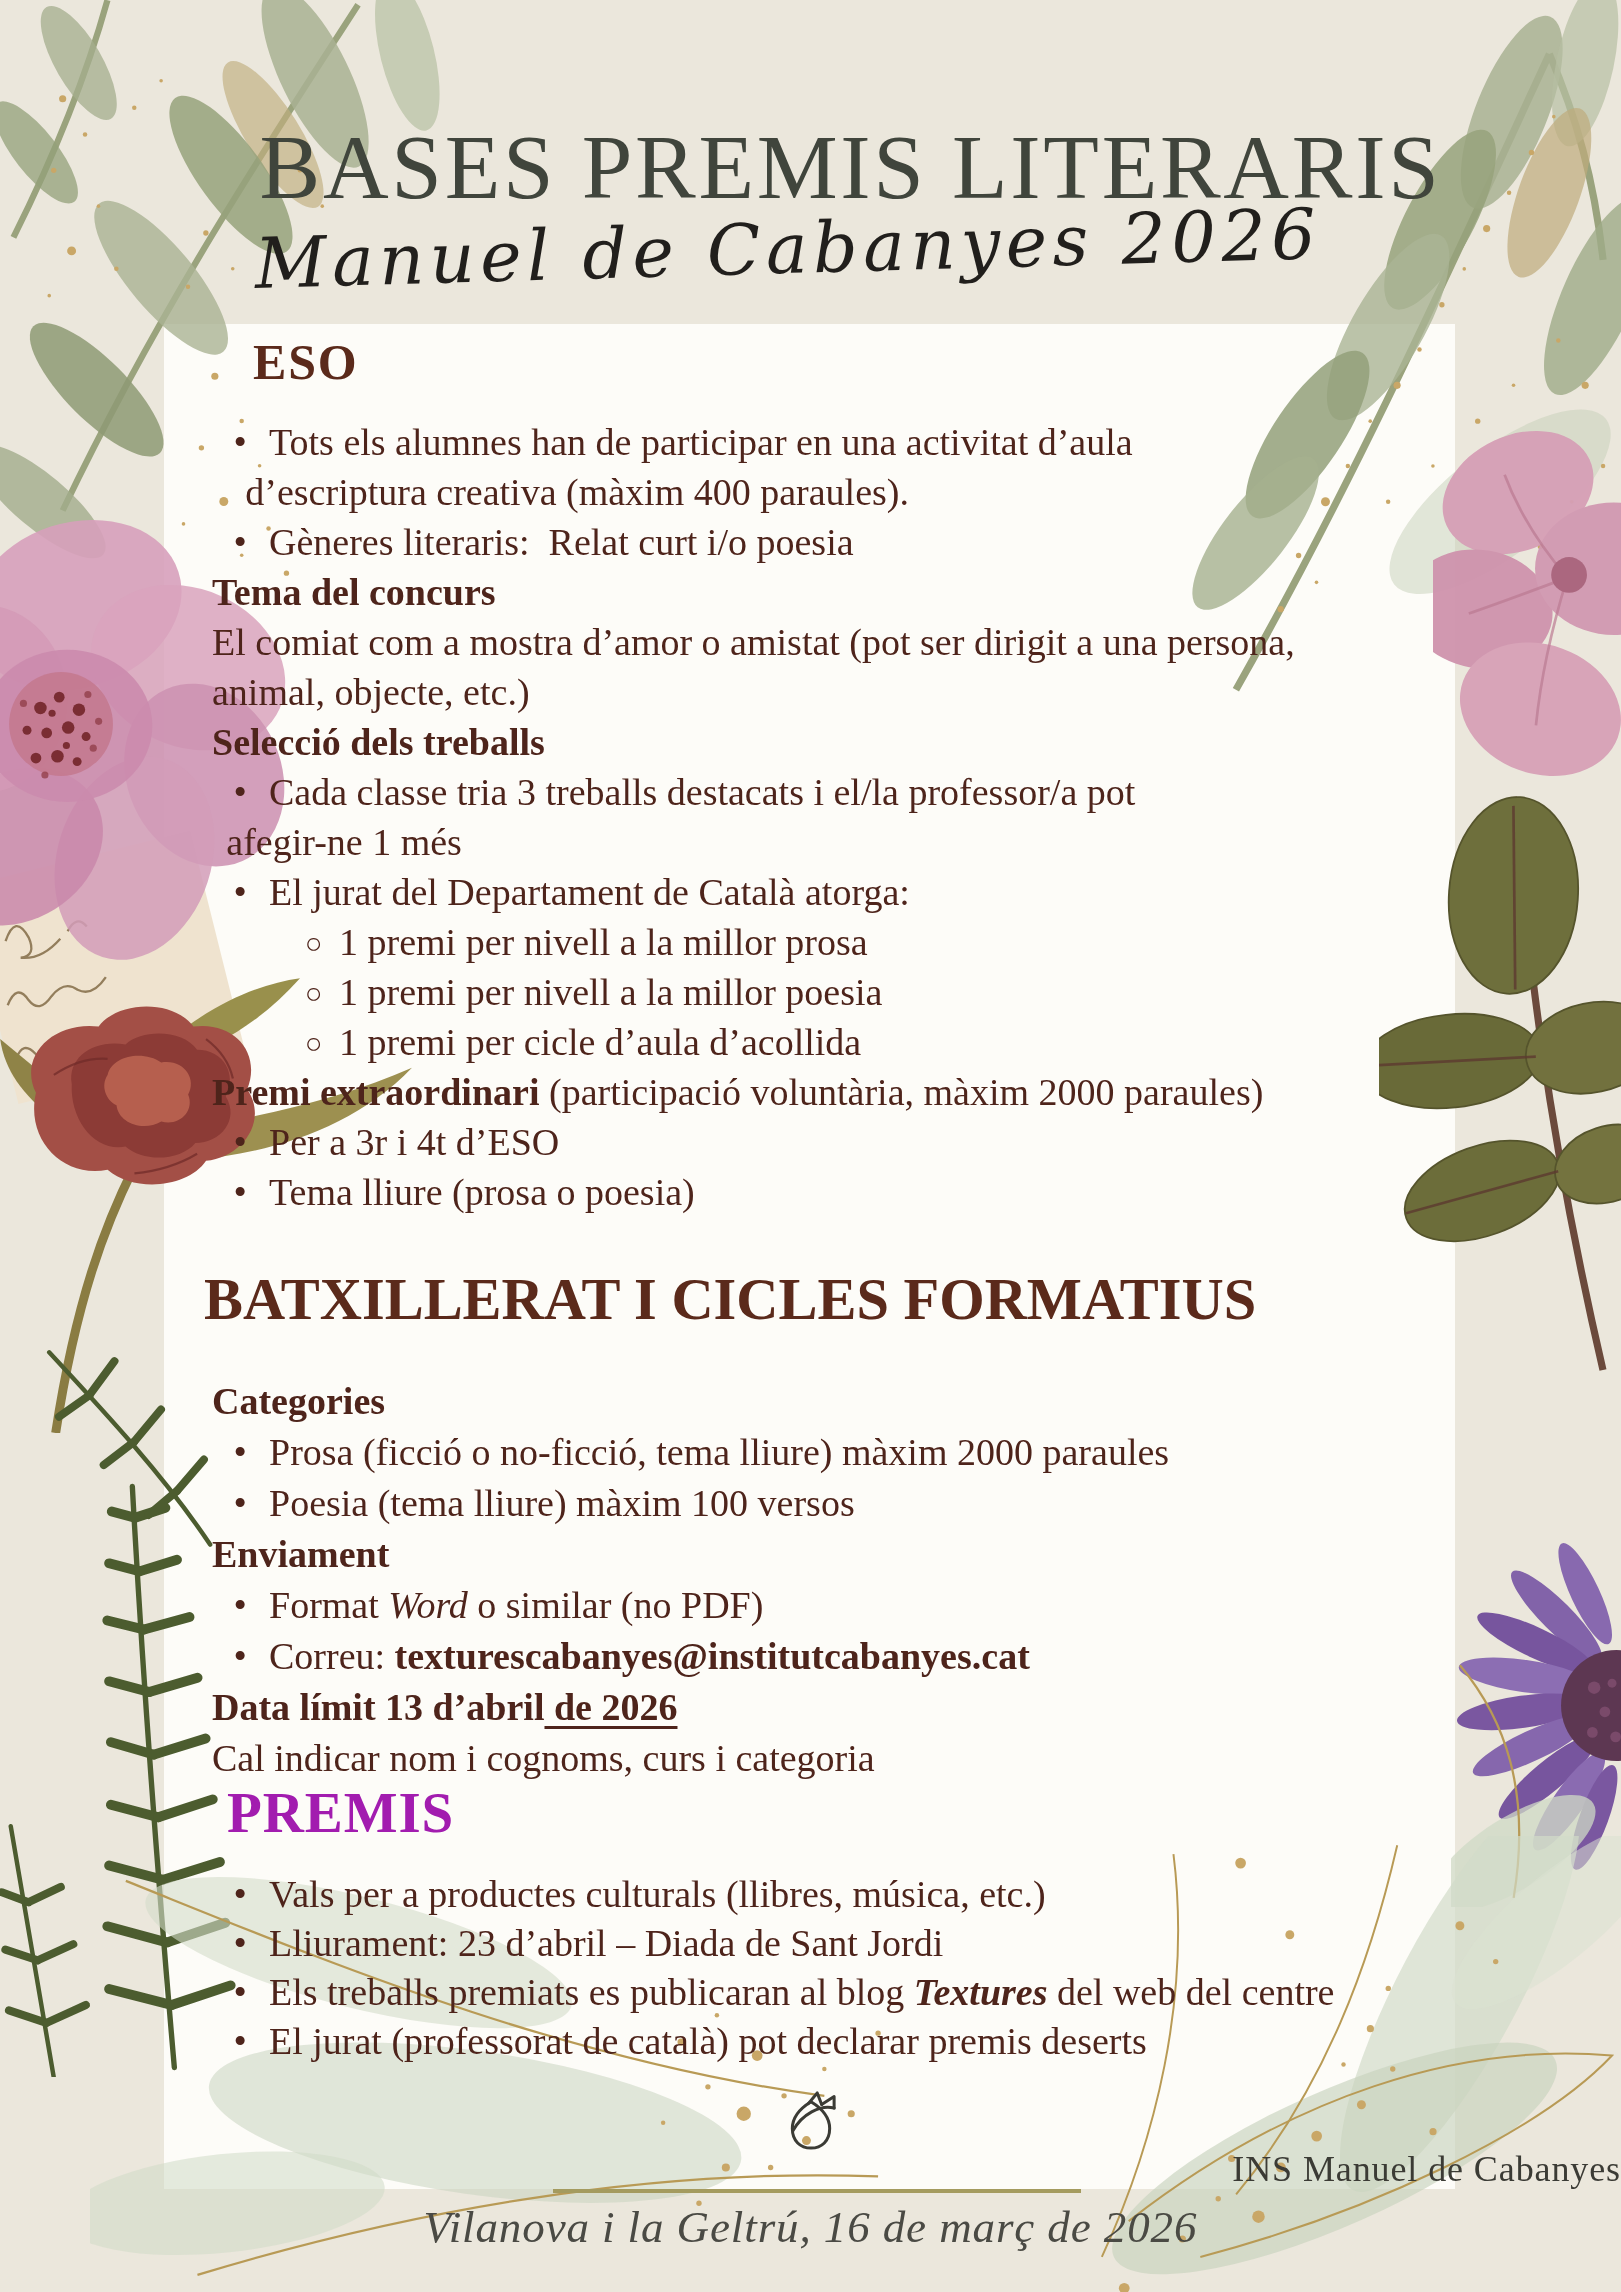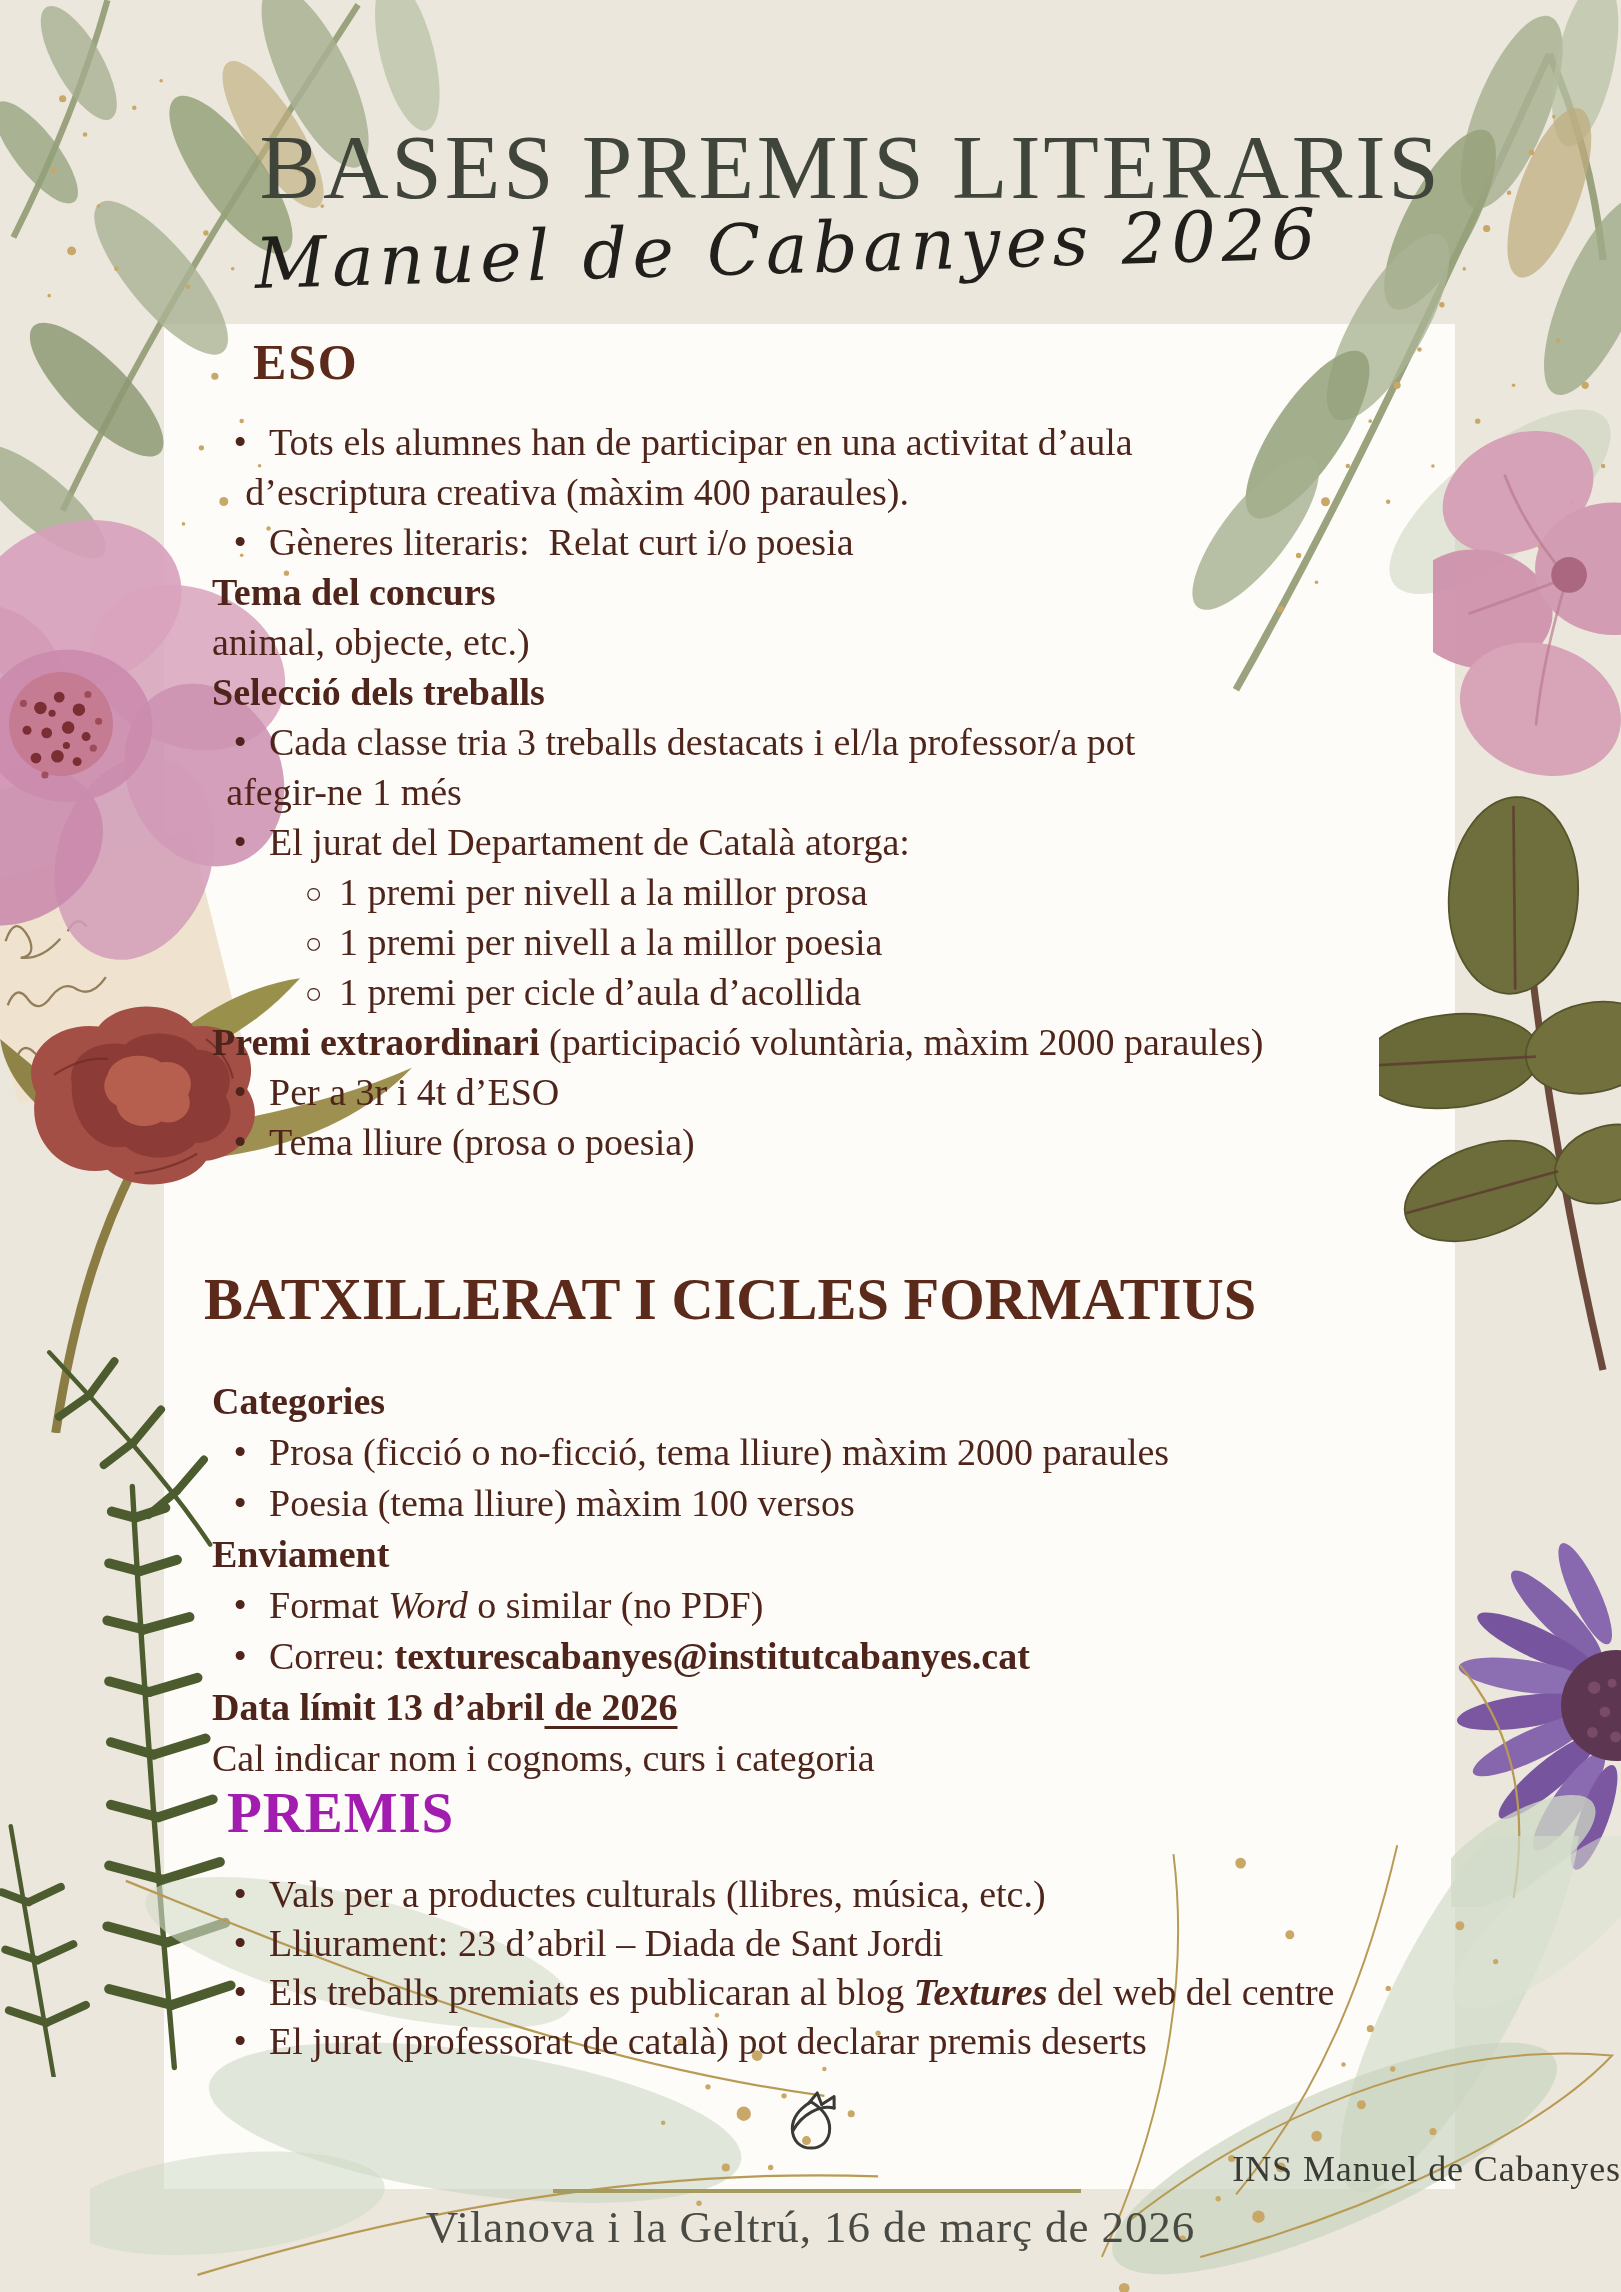--- a/index.html
+++ b/index.html
@@ -42,21 +42,21 @@
   .l2 .marker{position:absolute;left:93px;top:0.9px;font-size:29px;}
   .b{font-weight:700;}
   .i{font-style:italic;}
   .u{text-decoration:underline;text-underline-offset:6.3px;text-decoration-thickness:2.7px;}
   
   .logo-wrap{position:absolute;left:779px;top:2089px;width:64px;height:63px;}
   .school{position:absolute;left:0;top:2148px;width:1621px;text-align:right;
     font-size:36px;color:#3b3b35;letter-spacing:0.9px;}
   .divider{position:absolute;left:553px;top:2189px;width:528px;height:3.6px;background:#a49b5f;}
   .place-date{position:absolute;left:0;top:2201px;width:1621px;text-align:center;
-    font-size:45px;color:#4a4a44;letter-spacing:0.9px;}
+    font-size:45px;color:#4a4a44;letter-spacing:0.9px;font-style:italic;}
 </style>
 </head>
 <body>
 
 <div class="poster">
 
   <div class="panel"></div>
 
   <svg class="deco" style="left:0;top:0;width:555px;height:645px" viewBox="0 0 620 720">
     <g fill="none" stroke="#9aa37d" stroke-width="7">
@@ -360,20 +360,21 @@
 
   <div class="main-title">BASES PREMIS LITERARIS</div>
   <div class="script-title">Manuel de Cabanyes 2026</div>
 
   <div class="h-eso">ESO</div>
   <div class="lines lines-eso">
       <div class="line l1"><span class="marker">•</span><span>Tots els alumnes han de participar en una activitat d’aula</span></div>
       <div class="line l1c"><span>  d’escriptura creativa (màxim 400 paraules).</span></div>
       <div class="line l1"><span class="marker">•</span><span>Gèneres literaris:  Relat curt i/o poesia</span></div>
       <div class="line l0"><span class="b">Tema del concurs</span></div>
+      <div class="line l0"><span>El comiat com a mostra d’amor o amistat (pot ser dirigit a una persona,</span></div>
       <div class="line l0"><span>animal, objecte, etc.)</span></div>
       <div class="line l0"><span class="b">Selecció dels treballs</span></div>
       <div class="line l1"><span class="marker">•</span><span>Cada classe tria 3 treballs destacats i el/la professor/a pot</span></div>
       <div class="line l1c"><span>afegir-ne 1 més</span></div>
       <div class="line l1"><span class="marker">•</span><span>El jurat del Departament de Català atorga:</span></div>
       <div class="line l2"><span class="marker">○</span><span>1 premi per nivell a la millor prosa</span></div>
       <div class="line l2"><span class="marker">○</span><span>1 premi per nivell a la millor poesia</span></div>
       <div class="line l2"><span class="marker">○</span><span>1 premi per cicle d’aula d’acollida</span></div>
       <div class="line l0"><span class="b">Premi extraordinari</span><span> (participació voluntària, màxim 2000 paraules)</span></div>
       <div class="line l1"><span class="marker">•</span><span>Per a 3r i 4t d’ESO</span></div>

